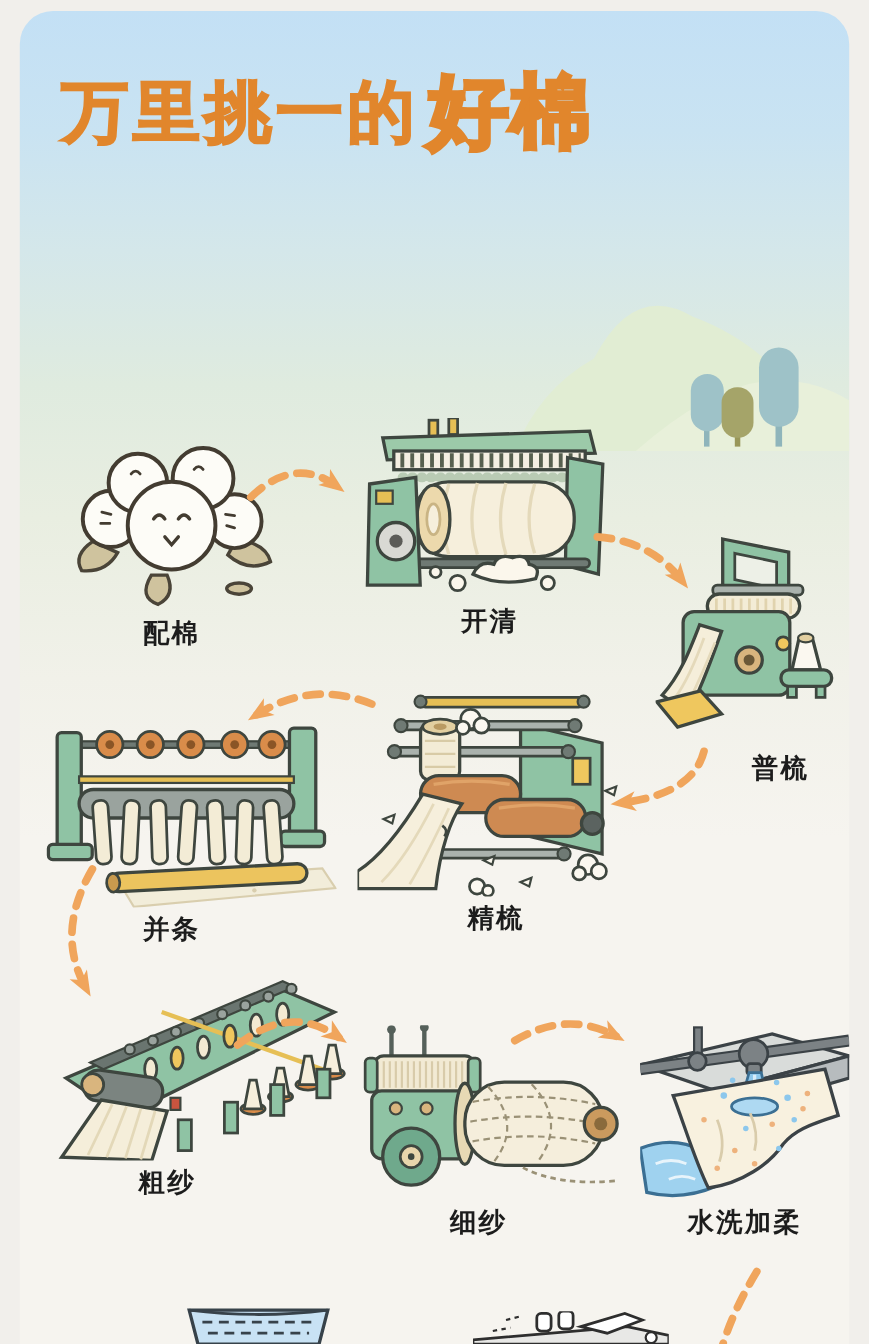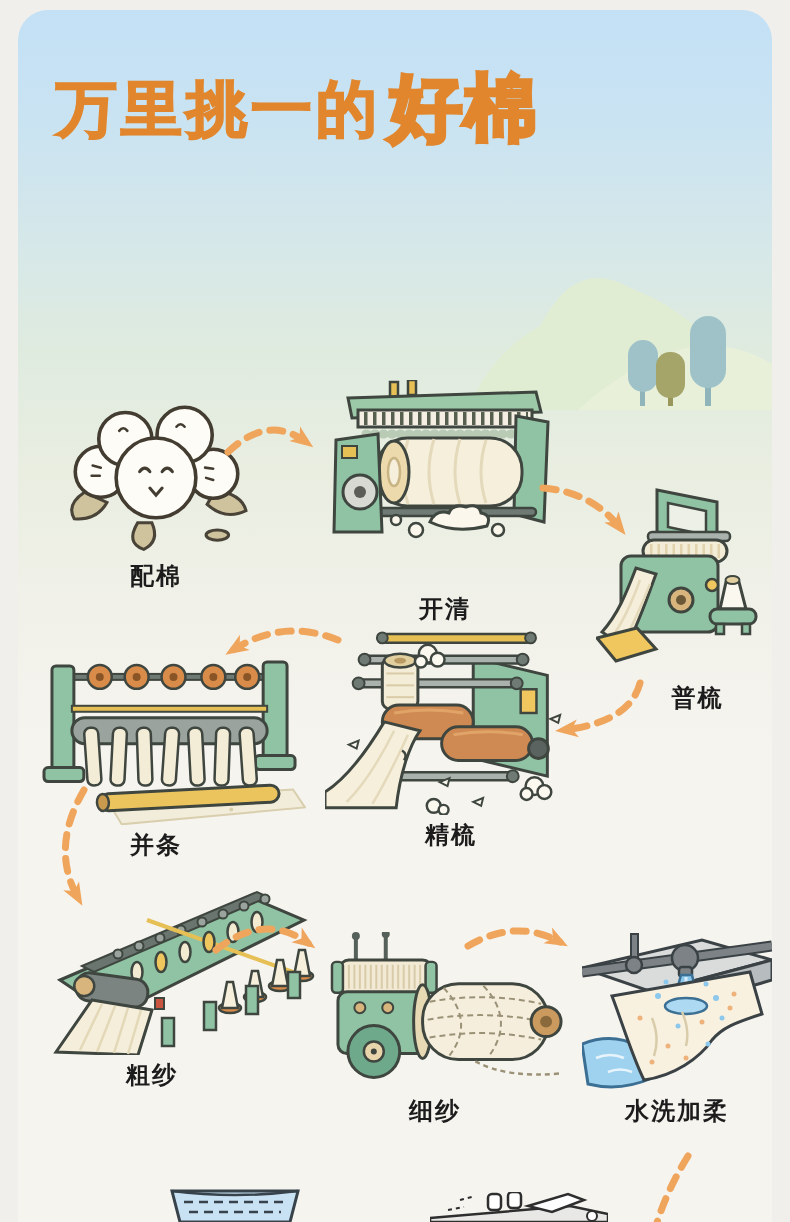--- a/index.html
+++ b/index.html
@@ -3,21 +3,21 @@
 <meta charset="utf-8">
 <style>
   html,body{margin:0;padding:0;}
   body{font-family:"Liberation Sans","DejaVu Sans",sans-serif;background:#f1efeb;}
   .page{position:relative;width:790px;height:1222px;overflow:hidden;background:#f1efeb;}
   .card{position:absolute;left:18px;top:10px;width:754px;height:1212px;
     border-radius:30px 30px 0 0;
     background:linear-gradient(180deg,#c3e0f5 0%,#c9e3f2 9%,#d4e7ea 18%,#dfebdf 28%,
       #e9eee1 38%,#f1f1e9 50%,#f6f4ef 62%,#f6f4ef 100%);}
   .abs{position:absolute;}
-  h1.title{position:absolute;left:56px;top:66px;margin:0;color:#e1862c;line-height:77px;
+  h1.title{position:absolute;left:56px;top:66px;margin:0;color:#e1862c;line-height:65px;
     font-weight:700;letter-spacing:4px;font-size:61px;-webkit-text-stroke:2px #e1862c;}
   .t-em{font-size:73px;font-weight:900;-webkit-text-stroke:4px #e1862c;letter-spacing:2px;
     display:inline-block;transform:translateY(3px);margin-left:8px;}
   .step{position:absolute;display:flex;flex-direction:column;align-items:center;}
   .step svg{display:block;width:100%;height:auto;}
   .step-label{position:relative;margin-top:4px;font-size:24px;font-weight:700;color:#1c1c1c;
     letter-spacing:2px;white-space:nowrap;}
   .arrows{position:absolute;left:0;top:0;width:790px;height:1222px;pointer-events:none;}
 </style>
 </head>
@@ -56,21 +56,21 @@
       <circle cx="90" cy="84" r="39" fill="#fdfcf7" stroke="#433c31" stroke-width="3.5"></circle>
       <path d="M74 78 q5 -7 10 0 M96 78 q5 -7 10 0" stroke="#433c31" stroke-width="3" fill="none" stroke-linecap="round"></path>
       <path d="M84 94 l6 7 l6 -7" stroke="#433c31" stroke-width="3" fill="none" stroke-linecap="round"></path>
       <path d="M28 72 l8 2 M27 82 l8 0" stroke="#433c31" stroke-width="2.5" stroke-linecap="round"></path>
       <path d="M138 74 l8 1 M139 84 l7 2" stroke="#433c31" stroke-width="2.5" stroke-linecap="round"></path>
       <path d="M54 38 q4 -5 8 0 M110 34 q4 -5 8 0" stroke="#433c31" stroke-width="2.5" fill="none" stroke-linecap="round"></path>
     </svg>
     <div class="step-label">配棉</div>
   </div>
 
-  <div class="step" style="left:330px;top:380px;width:230px;gap:44px;">
+  <div class="step" style="left:330px;top:380px;width:230px;">
     <svg viewBox="0 0 230 165">
       <rect x="60" y="2" width="8" height="15" fill="#e6bf55" stroke="#3e463f" stroke-width="2.5"></rect>
       <rect x="78" y="0" width="8" height="15" fill="#e6bf55" stroke="#3e463f" stroke-width="2.5"></rect>
       <polygon points="18,18 206,12 211,32 22,38" fill="#9ccaa9" stroke="#3e463f" stroke-width="3"></polygon>
       <rect x="28" y="30" width="174" height="17" fill="#f4efe2" stroke="#3e463f" stroke-width="3"></rect>
       <line x1="34" y1="38.5" x2="198" y2="38.5" stroke="#57604f" stroke-width="13" stroke-dasharray="3.5 5.5"></line>
       <line x1="36" y1="54" x2="196" y2="54" stroke="#b9cbb4" stroke-width="9" stroke-dasharray="1 7.5" stroke-linecap="round"></line>
       <polygon points="186,36 218,42 214,142 184,134" fill="#8fc3a4" stroke="#3e463f" stroke-width="3"></polygon>
       <rect x="46" y="58" width="146" height="68" rx="32" fill="#f6efdc" stroke="#3e463f" stroke-width="3"></rect>
       <path d="M78 60 q-10 32 0 64 M104 59 q-10 33 0 65 M130 59 q-10 33 0 65 M156 60 q-10 32 0 63" stroke="#e4d9ba" stroke-width="3" fill="none"></path>
@@ -102,21 +102,21 @@
       <polygon points="1,150 41,140 60,161 20,173" fill="#efc75e" stroke="#3e463f" stroke-width="3"></polygon>
       <circle cx="85" cy="112" r="12" fill="#d9b57e" stroke="#3e463f" stroke-width="3"></circle>
       <circle cx="85" cy="112" r="5" fill="#6b5837"></circle>
       <circle cx="116" cy="97" r="6" fill="#efc75e" stroke="#3e463f" stroke-width="2.5"></circle>
       <path d="M124 121 L150 121 L143 94 Q136 87 130 94 Z" fill="#fbf8f0" stroke="#3e463f" stroke-width="3"></path>
       <ellipse cx="136.5" cy="92" rx="7" ry="4" fill="#e2cfa0" stroke="#3e463f" stroke-width="2"></ellipse>
       <rect x="114" y="121" width="46" height="15" rx="7" fill="#8fc3a4" stroke="#3e463f" stroke-width="3"></rect>
       <rect x="120" y="136" width="8" height="10" fill="#8fc3a4" stroke="#3e463f" stroke-width="2.5"></rect>
       <rect x="146" y="136" width="8" height="10" fill="#8fc3a4" stroke="#3e463f" stroke-width="2.5"></rect>
     </svg>
-    <div class="step-label" style="left:14px;margin-top:19px;">普梳</div>
+    <div class="step-label" style="left:26px;margin-top:19px;">普梳</div>
   </div>
 
   <div class="step" style="left:42px;top:650px;width:264px;justify-content:flex-end;">
     <svg viewBox="0 0 265 176">
       <rect x="28" y="24" width="200" height="6" fill="#6f7a74" stroke="#3e463f" stroke-width="2"></rect>
       <rect x="10" y="16" width="22" height="106" rx="4" fill="#8fc3a4" stroke="#3e463f" stroke-width="3"></rect>
       <rect x="2" y="118" width="40" height="14" rx="4" fill="#8fc3a4" stroke="#3e463f" stroke-width="3"></rect>
       <rect x="222" y="12" width="24" height="100" rx="4" fill="#8fc3a4" stroke="#3e463f" stroke-width="3"></rect>
       <rect x="214" y="106" width="40" height="14" rx="4" fill="#8fc3a4" stroke="#3e463f" stroke-width="3"></rect>
       <g stroke="#3e463f" stroke-width="2.5">

